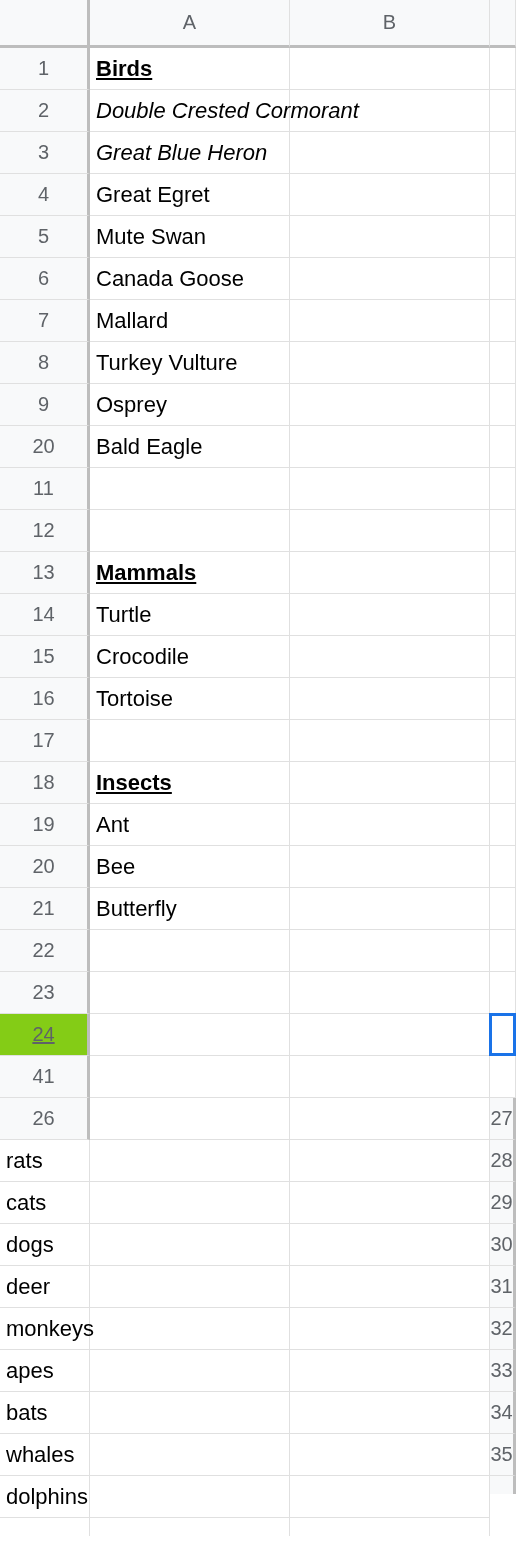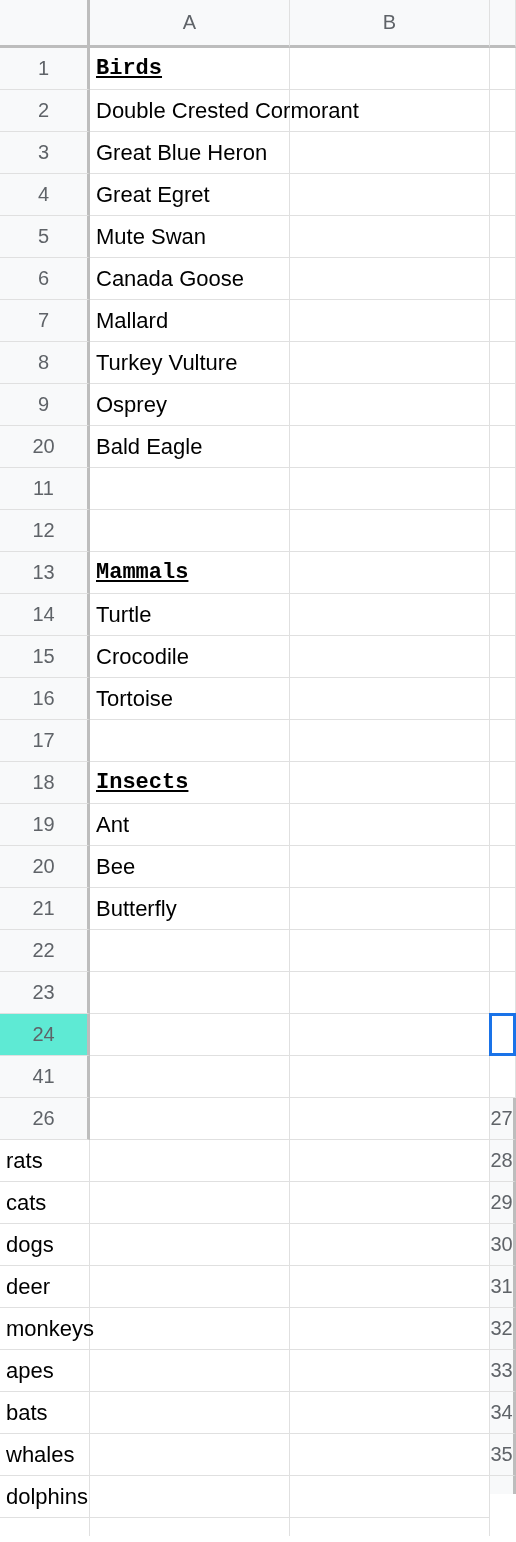--- a/index.html
+++ b/index.html
@@ -40,42 +40,43 @@
       border-right: 1px solid #e0e0e0;
       border-bottom: 1px solid #e0e0e0;
       height: 42px;
       display: flex;
       align-items: center;
       justify-content: center;
       font-size: 20px;
       color: #5f6368;
     }
     .row-header.selected {
-      background: #5eead4;
+      background: #84cc16;
+      text-decoration: underline;
     }
     .cell {
       border-right: 1px solid #e0e0e0;
       border-bottom: 1px solid #e0e0e0;
       height: 42px;
       display: flex;
       align-items: center;
       padding-left: 6px;
       font-size: 22px;
       color: #000;
       overflow: visible;
       white-space: nowrap;
       position: relative;
     }
     .cell.heading {
       font-weight: bold;
       text-decoration: underline;
-      font-family: Liberation Mono, monospace;
     }
     .cell.overflow {
       z-index: 1;
+      font-style: italic;
     }
     .cell.selected-cell {
       position: relative;
     }
     .cell.selected-cell::before {
       content: '';
       position: absolute;
       top: -1px;
       left: -1px;
       right: -1px;

